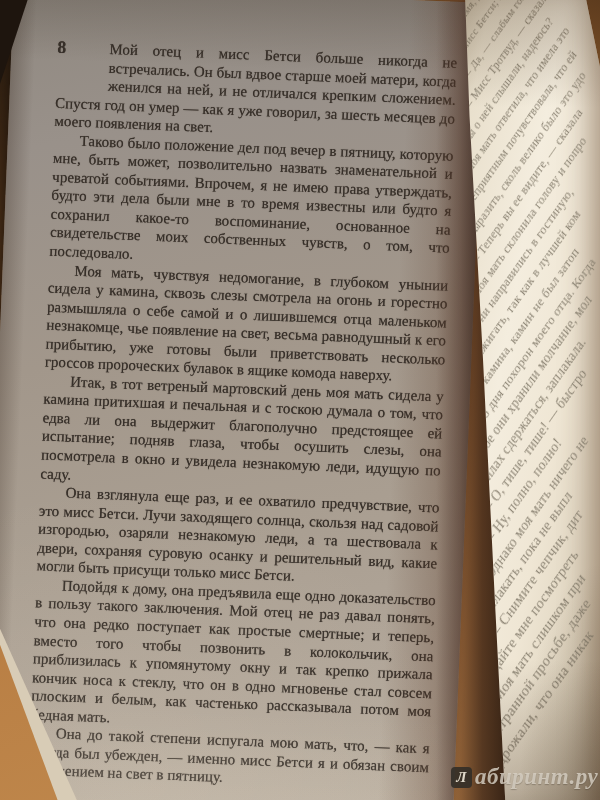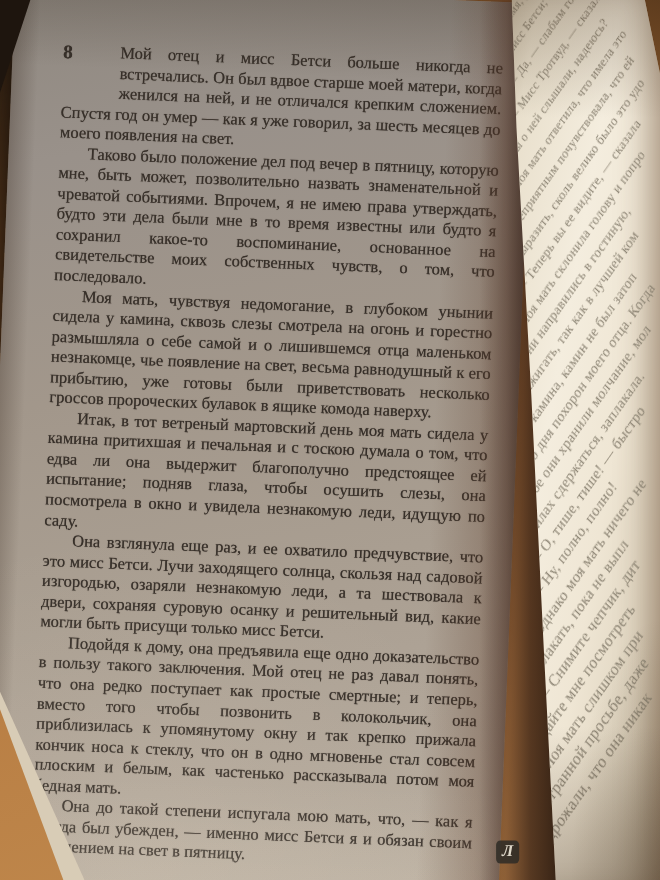--- a/index.html
+++ b/index.html
@@ -158,15 +158,16 @@
     <span class="curl-line" style="left:42px;top:763px;font-size:15.3px">дрожали, что она никак</span>
     <div class="curl-shade"></div>
   </div>
 
   <div class="edge-light"></div>
   <div class="wood-wedge"></div>
   <div class="dark-corner"></div>
 
   <div class="watermark">
     <div class="wm-box">Л</div>
+    <div class="wm-text">абиринт.ру</div>
   </div>
 
 </div>
 
 </body></html>

